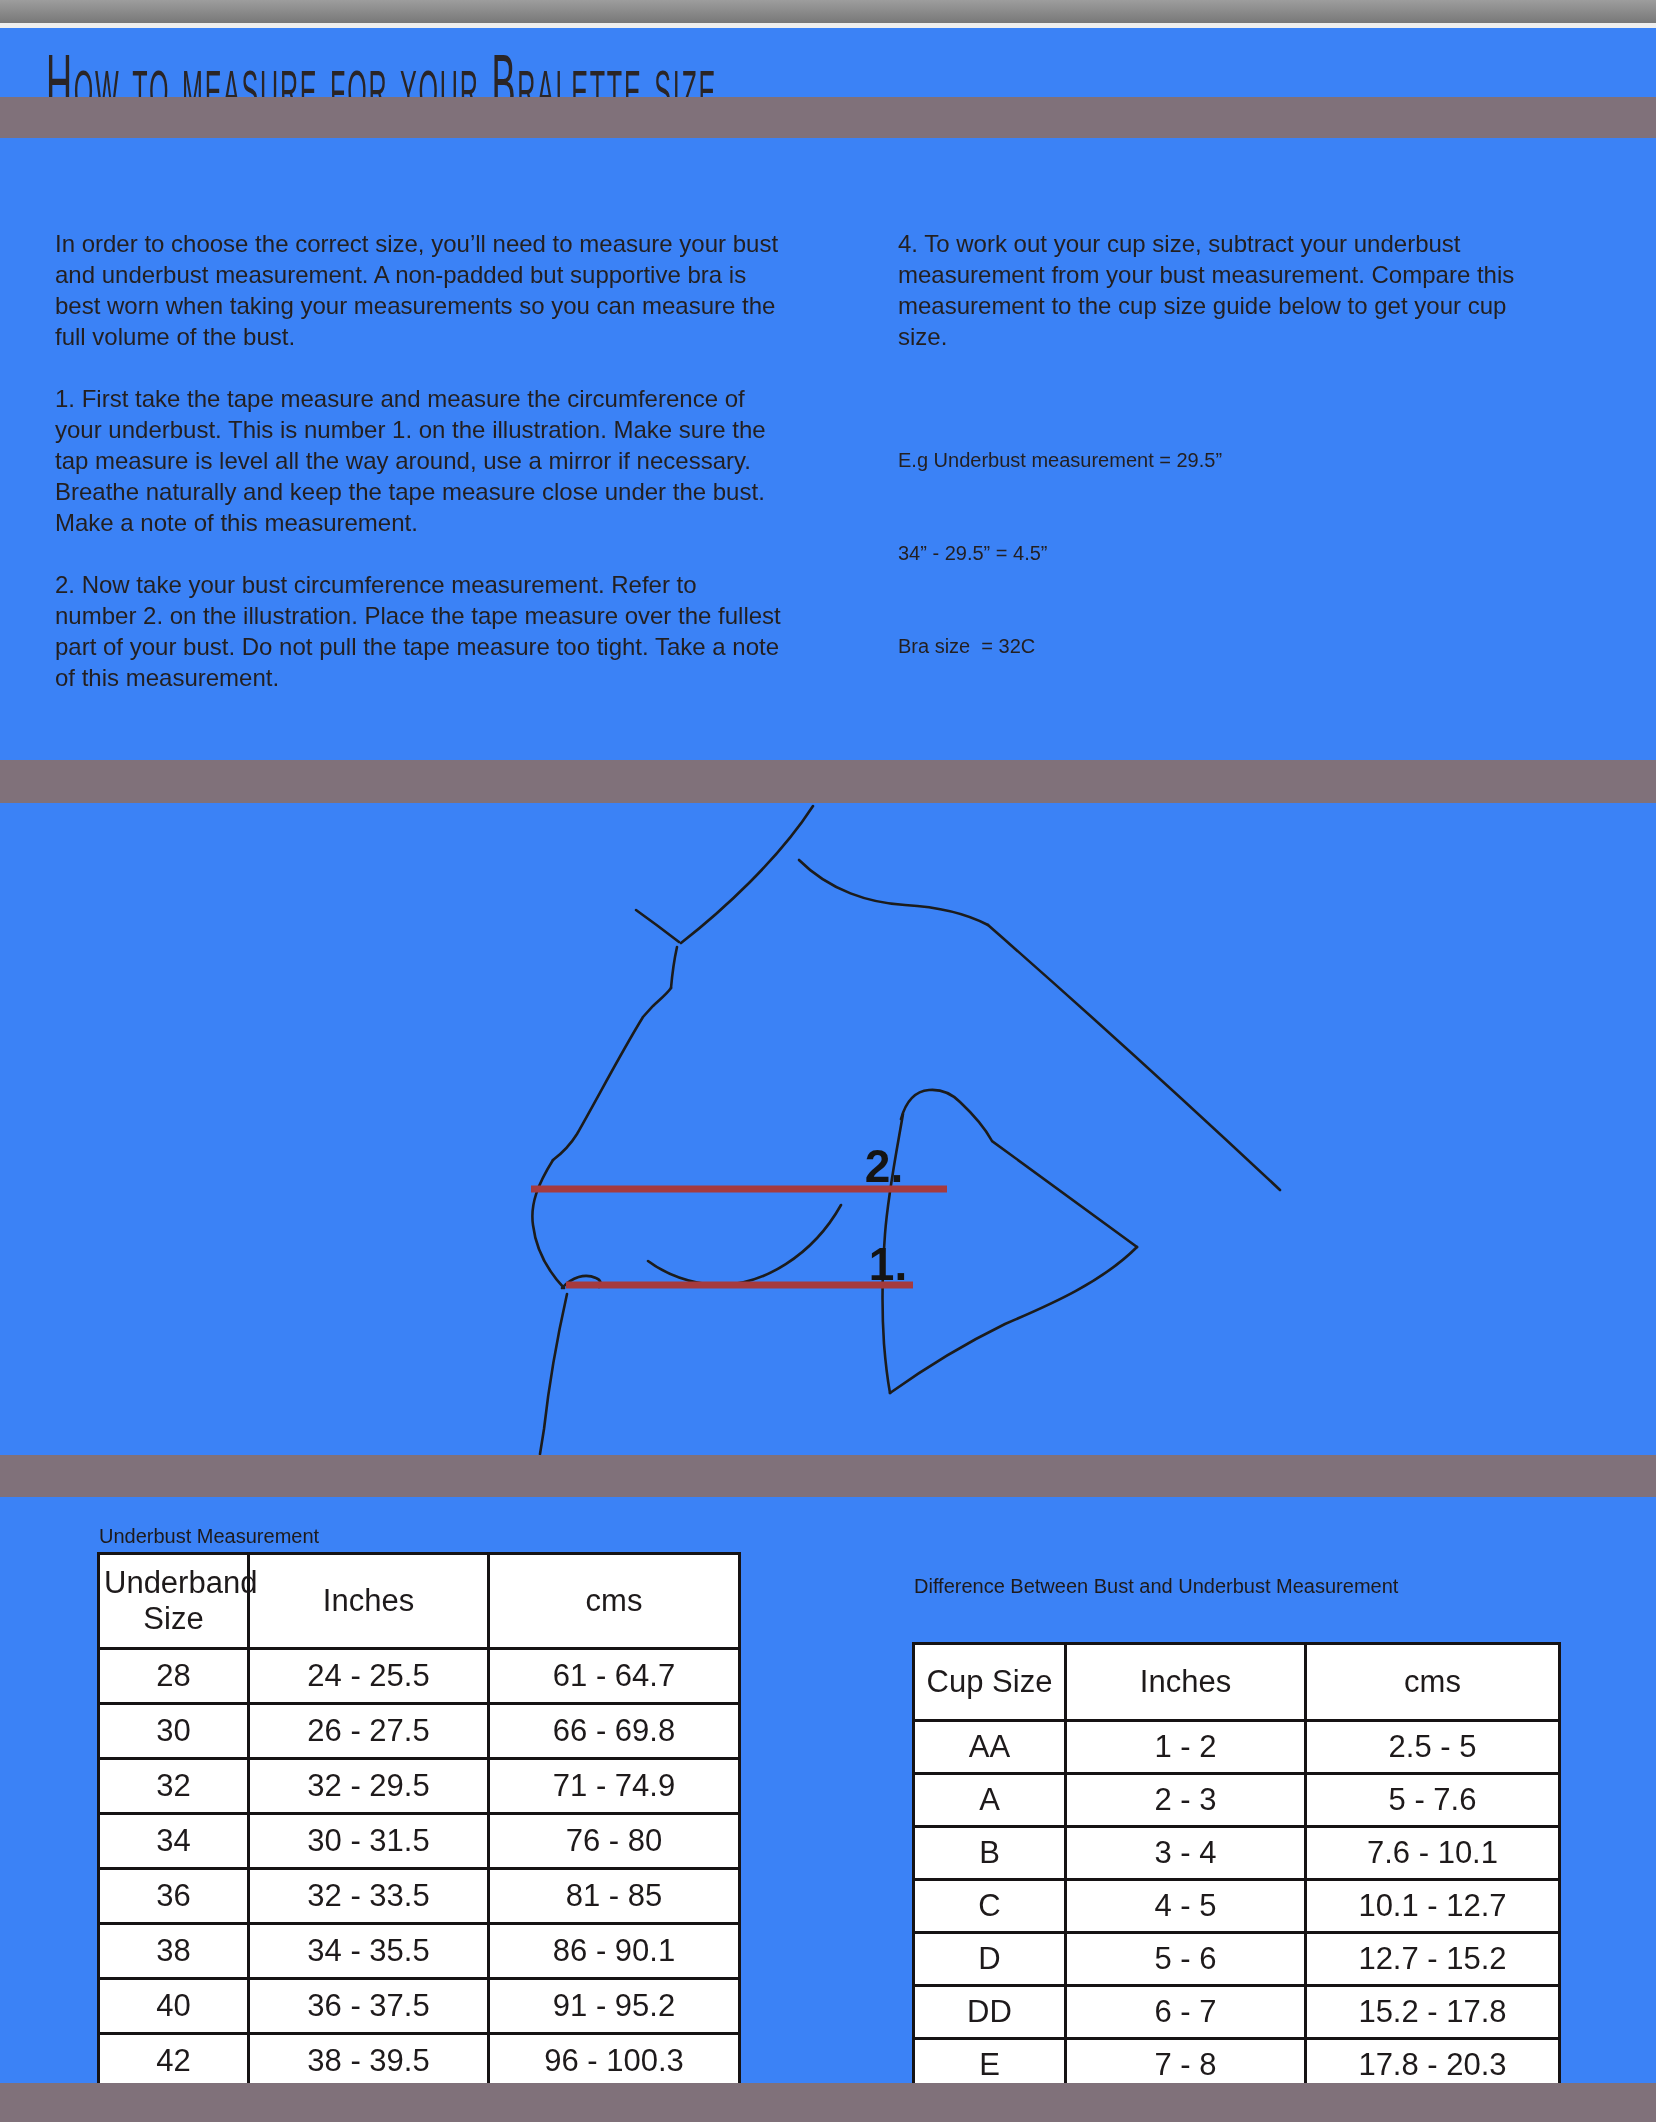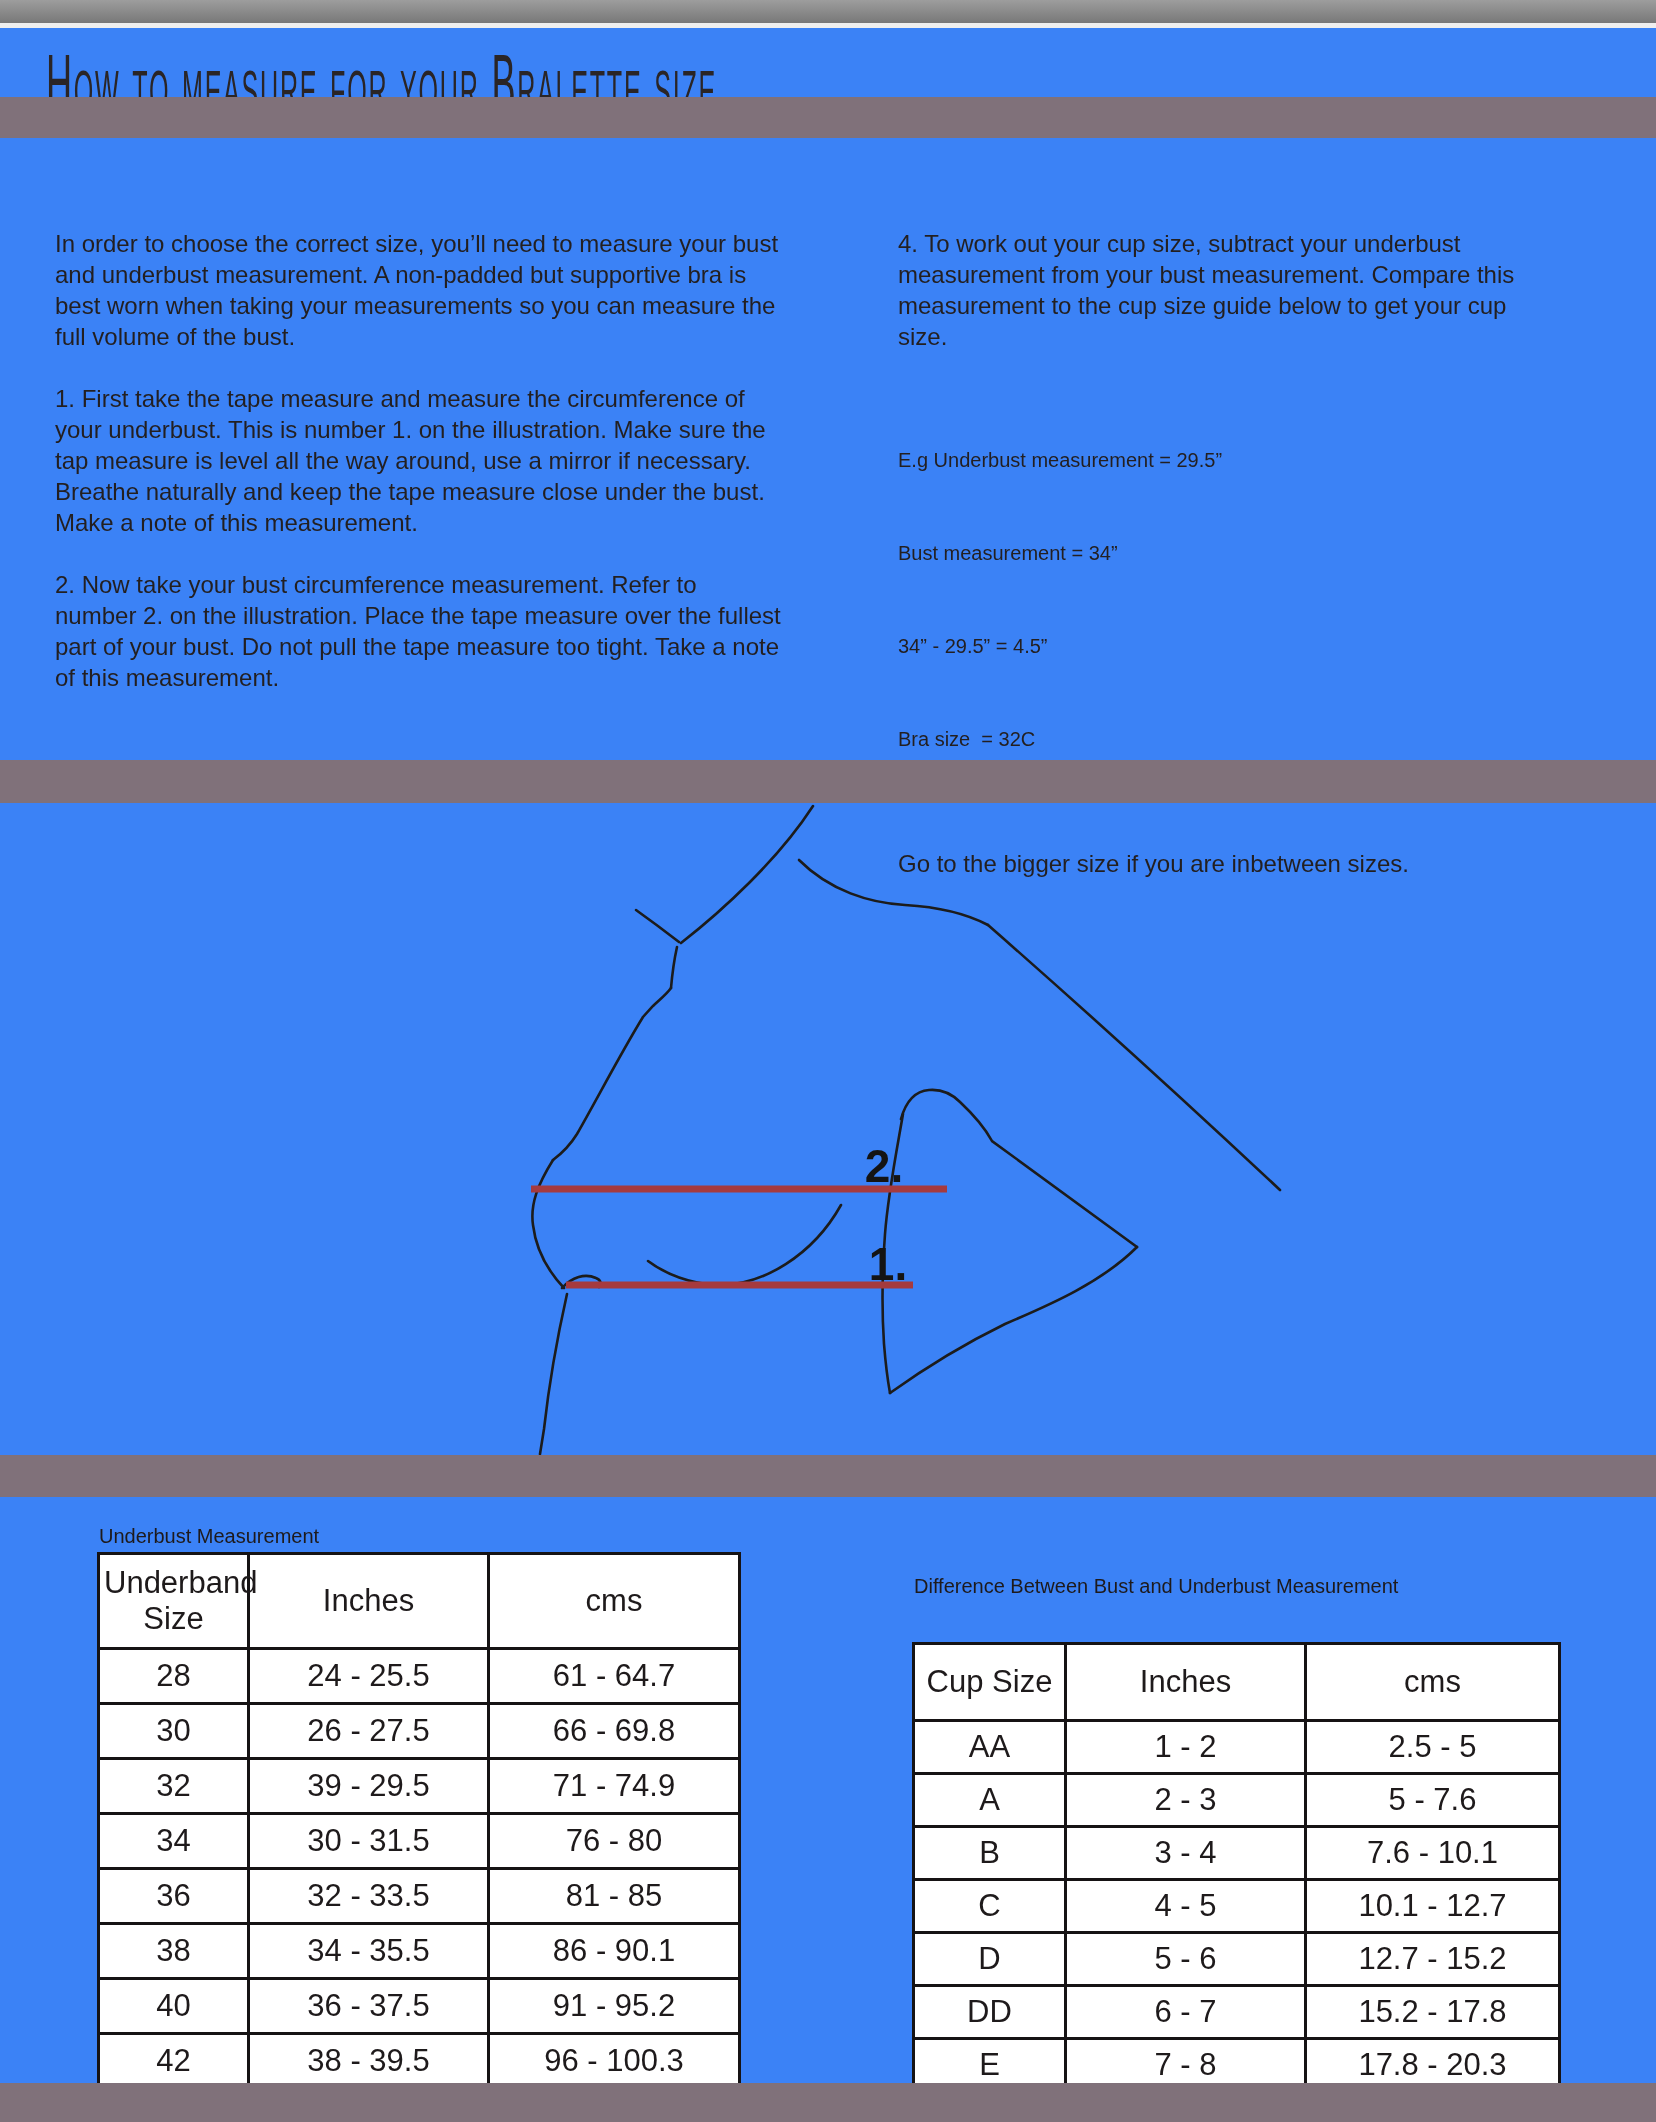--- a/index.html
+++ b/index.html
@@ -60,21 +60,20 @@
   <div class="cols">
     <div class="col-left">
       <p>In order to choose the correct size, you’ll need to measure your bust and underbust measurement. A non-padded but supportive bra is best worn when taking your measurements so you can measure the full volume of the bust.</p>
       <p>1. First take the tape measure and measure the circumference of your underbust. This is number 1. on the illustration. Make sure the tap measure is level all the way around, use a mirror if necessary. Breathe naturally and keep the tape measure close under the bust. Make a note of this measurement.</p>
       <p>2. Now take your bust circumference measurement. Refer to number 2. on the illustration. Place the tape measure over the fullest part of your bust. Do not pull the tape measure too tight. Take a note of this measurement.</p>
     </div>
     <div class="col-right">
       <p>4. To work out your cup size, subtract your underbust measurement from your bust measurement. Compare this measurement to the cup size guide below to get your cup size.</p>
       <div class="example">
         <div>E.g Underbust measurement = 29.5”</div>
-        <div>Bust measurement = 34”</div>
         <div>34” - 29.5” = 4.5”</div>
         <div>Bra size  = 32C</div>
       </div>
       <p>Go to the bigger size if you are inbetween sizes.</p>
     </div>
   </div>
 
   <div class="bar mauve b2"></div>
 
   <svg class="illu" viewBox="0 0 1656 652" xmlns="http://www.w3.org/2000/svg">
@@ -122,21 +121,21 @@
         <td>24 - 25.5</td>
         <td>61 - 64.7</td>
       </tr>
       <tr>
         <td>30</td>
         <td>26 - 27.5</td>
         <td>66 - 69.8</td>
       </tr>
       <tr>
         <td>32</td>
-        <td>39 - 29.5</td>
+        <td>32 - 29.5</td>
         <td>71 - 74.9</td>
       </tr>
       <tr>
         <td>34</td>
         <td>30 - 31.5</td>
         <td>76 - 80</td>
       </tr>
       <tr>
         <td>36</td>
         <td>32 - 33.5</td>

